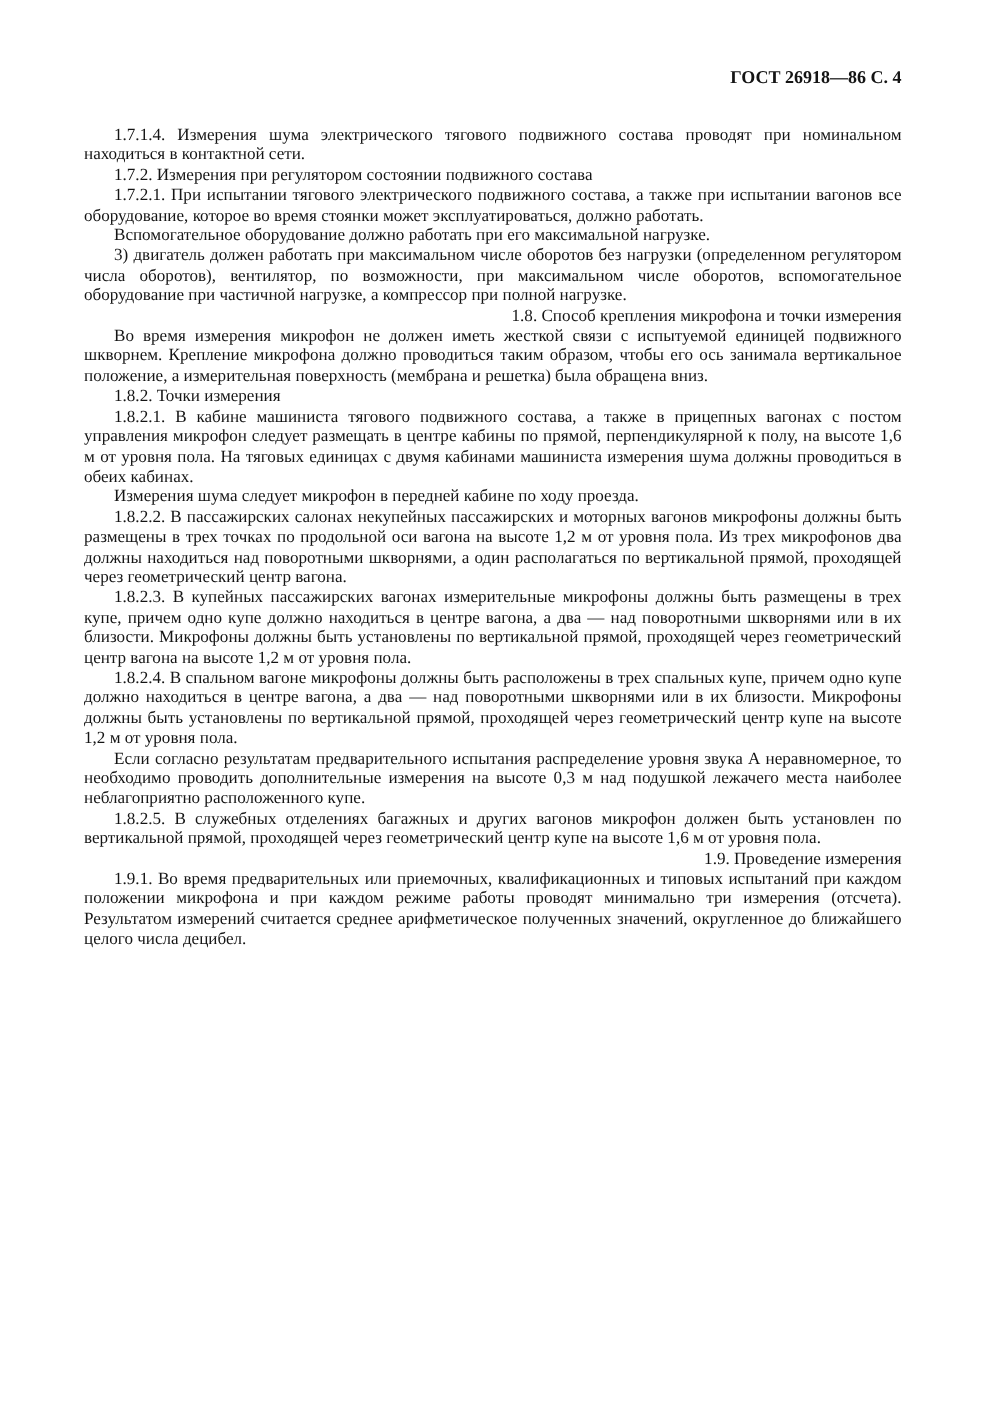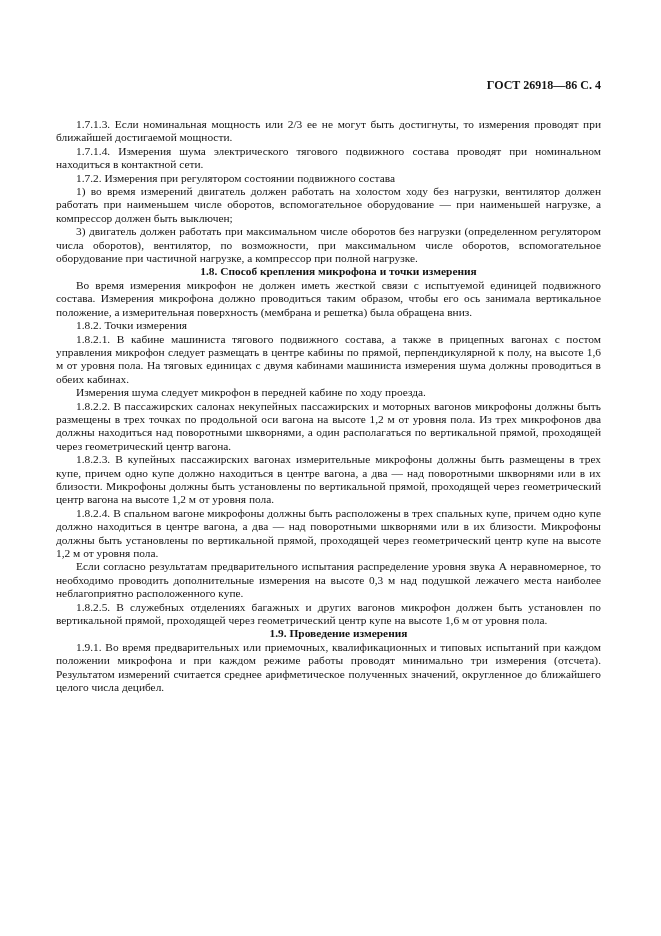--- a/index.html
+++ b/index.html
@@ -11,60 +11,60 @@
     width: 661px;
     height: 936px;
     overflow: hidden;
     font-family: "Liberation Serif", "DejaVu Serif", serif;
     color: #141414;
   }
   .page {
     box-sizing: border-box;
     width: 661px;
     height: 660px;
-    padding: 78px 60px 0 56px;
+    padding: 44px 60px 0 56px;
     background: #ffffff;
   }
   .page-header {
     text-align: right;
     font-weight: bold;
     font-size: 12px;
     line-height: 14px;
     white-space: nowrap;
   }
   .doc-body {
     margin-top: 26px;
   }
   .doc-body p {
     margin: 0;
     font-size: 11.4px;
     line-height: 13.4px;
     text-align: justify;
     text-indent: 20px;
   }
   .doc-body p.heading {
-    font-weight: bold;
-    text-align: center;
+    font-weight: normal;
+    text-align: right;
   }
 </style>
 </head>
 <body>
 
 <div class="page">
 
   <div class="page-header">ГОСТ 26918—86 С. 4</div>
 
   <div class="doc-body">
-    <p>1.7.1.3. Если номинальная мощность или 2/3 ее не могут быть достигнуты, то измерения проводят при ближайшей достигаемой мощности.</p>
     <p>1.7.1.4. Измерения шума электрического тягового подвижного состава проводят при номинальном находиться в контактной сети.</p>
     <p>1.7.2. Измерения при регулятором состоянии подвижного состава</p>
-    <p>1) во время измерений двигатель должен работать на холостом ходу без нагрузки, вентилятор должен работать при наименьшем числе оборотов, вспомогательное оборудование — при наименьшей нагрузке, а компрессор должен быть выключен;</p>
+    <p>1.7.2.1. При испытании тягового электрического подвижного состава, а также при испытании вагонов все оборудование, которое во время стоянки может эксплуатироваться, должно работать.</p>
+    <p>Вспомогательное оборудование должно работать при его максимальной нагрузке.</p>
     <p>3) двигатель должен работать при максимальном числе оборотов без нагрузки (определенном регулятором числа оборотов), вентилятор, по возможности, при максимальном числе оборотов, вспомогательное оборудование при частичной нагрузке, а компрессор при полной нагрузке.</p>
     <p class="heading">1.8. Способ крепления микрофона и точки измерения</p>
-    <p>Во время измерения микрофон не должен иметь жесткой связи с испытуемой единицей подвижного состава. Измерения микрофона должно проводиться таким образом, чтобы его ось занимала вертикальное положение, а измерительная поверхность (мембрана и решетка) была обращена вниз.</p>
+    <p>Во время измерения микрофон не должен иметь жесткой связи с испытуемой единицей подвижного шкворнем. Крепление микрофона должно проводиться таким образом, чтобы его ось занимала вертикальное положение, а измерительная поверхность (мембрана и решетка) была обращена вниз.</p>
     <p>1.8.2. Точки измерения</p>
     <p>1.8.2.1. В кабине машиниста тягового подвижного состава, а также в прицепных вагонах с постом управления микрофон следует размещать в центре кабины по прямой, перпендикулярной к полу, на высоте 1,6 м от уровня пола. На тяговых единицах с двумя кабинами машиниста измерения шума должны проводиться в обеих кабинах.</p>
     <p>Измерения шума следует микрофон в передней кабине по ходу проезда.</p>
     <p>1.8.2.2. В пассажирских салонах некупейных пассажирских и моторных вагонов микрофоны должны быть размещены в трех точках по продольной оси вагона на высоте 1,2 м от уровня пола. Из трех микрофонов два должны находиться над поворотными шкворнями, а один располагаться по вертикальной прямой, проходящей через геометрический центр вагона.</p>
     <p>1.8.2.3. В купейных пассажирских вагонах измерительные микрофоны должны быть размещены в трех купе, причем одно купе должно находиться в центре вагона, а два — над поворотными шкворнями или в их близости. Микрофоны должны быть установлены по вертикальной прямой, проходящей через геометрический центр вагона на высоте 1,2 м от уровня пола.</p>
     <p>1.8.2.4. В спальном вагоне микрофоны должны быть расположены в трех спальных купе, причем одно купе должно находиться в центре вагона, а два — над поворотными шкворнями или в их близости. Микрофоны должны быть установлены по вертикальной прямой, проходящей через геометрический центр купе на высоте 1,2 м от уровня пола.</p>
     <p>Если согласно результатам предварительного испытания распределение уровня звука А неравномерное, то необходимо проводить дополнительные измерения на высоте 0,3 м над подушкой лежачего места наиболее неблагоприятно расположенного купе.</p>
     <p>1.8.2.5. В служебных отделениях багажных и других вагонов микрофон должен быть установлен по вертикальной прямой, проходящей через геометрический центр купе на высоте 1,6 м от уровня пола.</p>
     <p class="heading">1.9. Проведение измерения</p>
     <p>1.9.1. Во время предварительных или приемочных, квалификационных и типовых испытаний при каждом положении микрофона и при каждом режиме работы проводят минимально три измерения (отсчета). Результатом измерений считается среднее арифметическое полученных значений, округленное до ближайшего целого числа децибел.</p>

